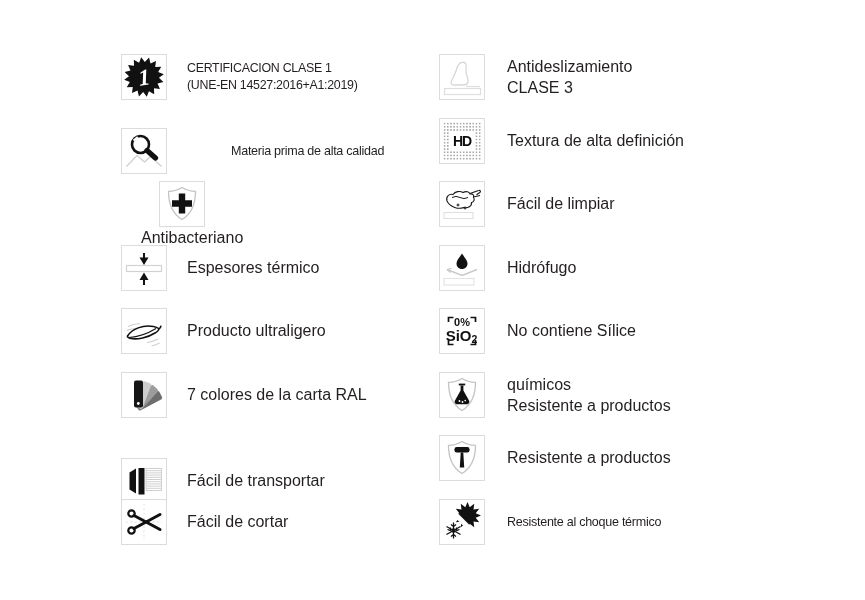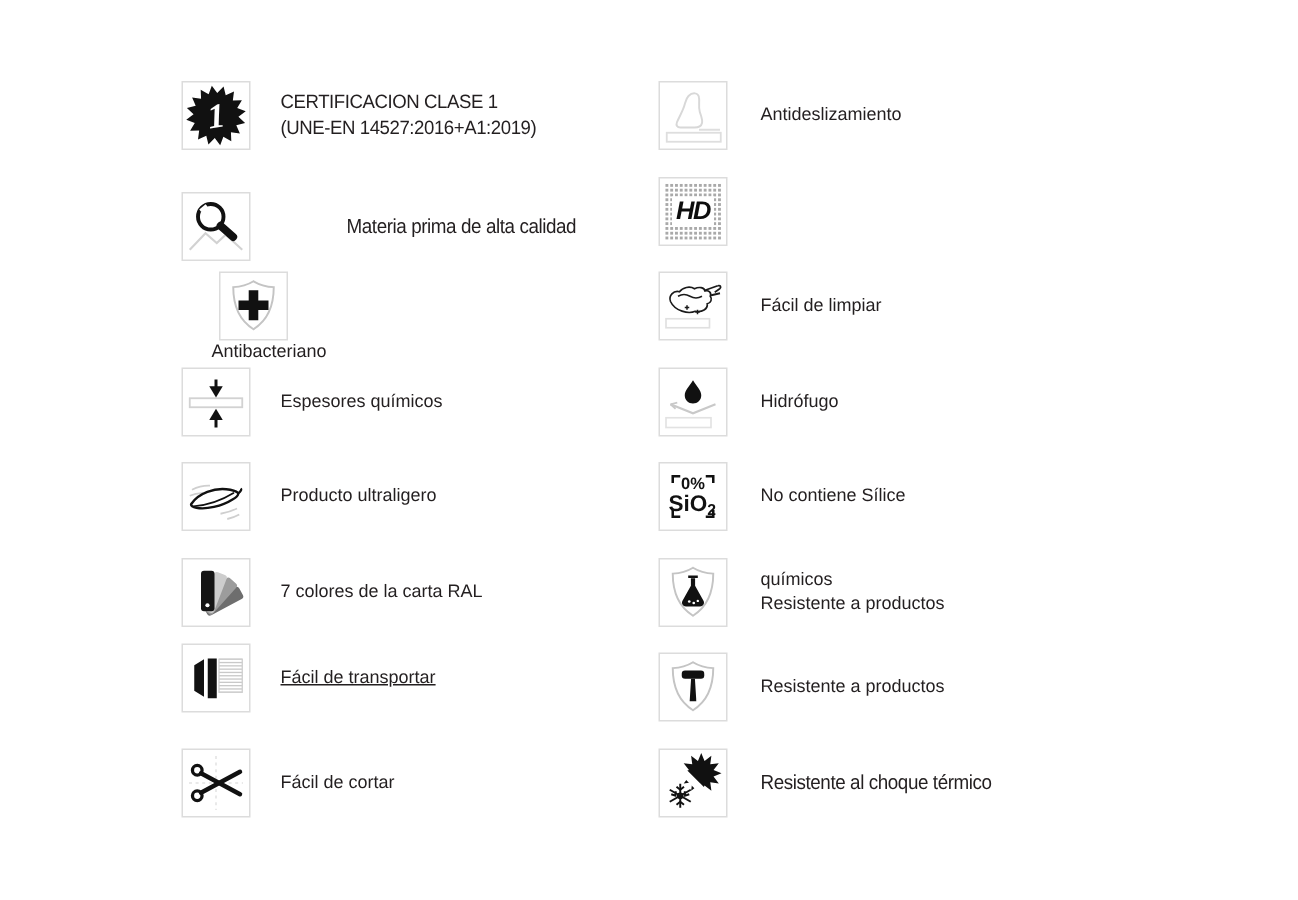--- a/index.html
+++ b/index.html
@@ -9,33 +9,33 @@
   }
   .row{position:absolute;display:flex;align-items:center;height:46px;}
   .icon-box{
     width:46px;height:46px;box-sizing:border-box;border:1px solid #dcdcdc;background:#fff;
     flex:0 0 46px;position:relative;
   }
   .icon-box svg{display:block;width:44px;height:44px;}
   .labels{display:flex;flex-direction:column;justify-content:center;}
   .col-left .labels{margin-left:20px;}
   .col-right .labels{margin-left:22px;}
-  .label{font-size:12px;line-height:1.32;white-space:nowrap;}
+  .label{font-size:16px;line-height:1.32;white-space:nowrap;}
   .cond{font-size:12.8px;letter-spacing:-0.3px;transform:scaleX(0.97);transform-origin:left center;}
   .cond2{font-size:13.5px;letter-spacing:-0.3px;transform:scaleX(0.93);transform-origin:left center;}
   
   .hd-bg{
     position:absolute;inset:3px;
     background-image:radial-gradient(circle,#a9a9a9 0.9px,rgba(0,0,0,0) 1px);
     background-size:3.2px 3.2px;
     display:flex;align-items:center;justify-content:center;
   }
   .hd-chip{
-    background:#fff;padding:0 3px;font-weight:bold;font-style:italic;
-    font-size:17px;letter-spacing:-1px;color:#0d0d0d;line-height:20px;
+    background:#fff;padding:0 3px;font-weight:bold;
+    font-size:14px;letter-spacing:-1px;color:#0d0d0d;line-height:20px;
   }
 </style>
 </head>
 <body>
 
 <div class="row col-left" style="left:121px;top:54px;">
   <div class="icon-box">
     <svg viewBox="0 0 44 44">
       <g transform="rotate(-8 22 22)">
         <polygon fill="#111" points="42,22 36.7,24.9 40.5,29.7 34.5,30.3 36.1,36.1 30.3,34.5 29.7,40.5 24.9,36.7 22,42 19.1,36.7 14.3,40.5 13.7,34.5 7.9,36.1 9.5,30.3 3.5,29.7 7.3,24.9 2,22 7.3,19.1 3.5,14.3 9.5,13.7 7.9,7.9 13.7,9.5 14.3,3.5 19.1,7.3 22,2 24.9,7.3 29.7,3.5 30.3,9.5 36.1,7.9 34.5,13.7 40.5,14.3 36.7,19.1"></polygon>
@@ -79,21 +79,21 @@
   <div class="icon-box">
     <svg viewBox="0 0 44 44">
       <rect x="4.5" y="19.5" width="35" height="6" fill="#fff" stroke="#d2d2d2" stroke-width="1.2"></rect>
       <path d="M22 7 V12" stroke="#111" stroke-width="2"></path>
       <polygon points="17.5,11.5 26.5,11.5 22,19" fill="#111"></polygon>
       <path d="M22 39 V33.5" stroke="#111" stroke-width="2"></path>
       <polygon points="17.5,34 26.5,34 22,26.5" fill="#111"></polygon>
     </svg>
   </div>
   <div class="labels">
-    <div class="label">Espesores químicos</div>
+    <div class="label">Espesores térmico</div>
   </div>
 </div>
 
 <div class="row col-left" style="left:121px;top:308px;text-align:center;">
   <div class="icon-box">
     <svg viewBox="0 0 44 44">
       <path d="M6 17.5 Q12 14.5 18 14.8" fill="none" stroke="#cfcfcf" stroke-width="1.2"></path>
       <path d="M4.5 21.5 Q9 19.5 13.5 19.8" fill="none" stroke="#cfcfcf" stroke-width="1.2"></path>
       <path d="M25 33.5 Q31 32.5 36 30" fill="none" stroke="#cfcfcf" stroke-width="1.2"></path>
       <path d="M29.5 37 Q34 36 37.5 34" fill="none" stroke="#cfcfcf" stroke-width="1.2"></path>
@@ -115,21 +115,21 @@
       <rect x="12" y="7.5" width="9" height="27" rx="2" fill="#cdcdcd" transform="rotate(21 16 33)"></rect>
       <rect x="12" y="7.5" width="9" height="27" rx="2" fill="#151515"></rect>
       <circle cx="16.3" cy="30.5" r="1.4" fill="#fff"></circle>
     </svg>
   </div>
   <div class="labels">
     <div class="label">7 colores de la carta RAL</div>
   </div>
 </div>
 
-<div class="row col-left" style="left:121px;top:429px;text-decoration:underline;">
+<div class="row col-left" style="left:121px;top:458px;">
   <div class="icon-box">
     <svg viewBox="0 0 44 44">
       <g stroke="#c9c9c9" stroke-width="0.9">
         <path d="M24 9.5 H39.5"></path>
           <path d="M24 11.7 H39.5"></path>
           <path d="M24 13.9 H39.5"></path>
           <path d="M24 16.1 H39.5"></path>
         <path d="M24 18.3 H39.5"></path>
           <path d="M24 20.5 H39.5"></path>
           <path d="M24 22.7 H39.5"></path>
@@ -167,28 +167,32 @@
 <div class="row col-right" style="left:439px;top:54px;">
   <div class="icon-box">
     <svg viewBox="0 0 44 44">
       <path d="M19 9 C21.5 6.5 25.5 6.5 26 10 C26.5 13 25.5 16 26.5 19.5 C27.3 22.3 28.5 24.5 28 27 C27.6 29 25.5 30 23 30 H13.5 C11.5 30 10.5 28.5 11.3 26.5 C13 22.5 15.5 18.5 16.5 14.5 C17.2 12 17.5 10.5 19 9 Z" fill="#fff" stroke="#d8d8d8" stroke-width="1.3"></path>
       <path d="M26 31.5 H40" stroke="#dedede" stroke-width="1.2"></path>
       <rect x="4.5" y="33.5" width="36" height="6" fill="#fff" stroke="#dedede" stroke-width="1.2"></rect>
     </svg>
   </div>
   <div class="labels">
     <div class="label">Antideslizamiento</div>
+    <div class="label">CLASE 3</div>
   </div>
 </div>
 
 <div class="row col-right" style="left:439px;top:118px;">
   <div class="icon-box">
     <div class="hd-bg">
       <span class="hd-chip">HD</span>
     </div>
+  </div>
+  <div class="labels">
+    <div class="label">Textura de alta definición</div>
   </div>
 </div>
 
 <div class="row col-right" style="left:439px;top:181px;justify-content:flex-end;">
   <div class="icon-box">
     <svg viewBox="0 0 44 44">
       <rect x="4" y="30.5" width="29" height="6" fill="#fff" stroke="#e0e0e0" stroke-width="1.1"></rect>
       <path d="M7 19 C5.5 15 9 11.5 13 12.5 C15 9.5 20 8.5 23 10.5 C26 9 29.5 9.5 30 12 C32.5 11.3 34.5 13 33.5 15.5 C35 17.2 34 20 31.5 20.5 C32 24 28 26.5 23.5 25.5 C19 27.5 10 25.5 7 19 Z" fill="#fff" stroke="#1a1a1a" stroke-width="1.1"></path>
       <path d="M12 15.5 q4 -2.2 8 0 q4 2.2 8 0" fill="none" stroke="#1a1a1a" stroke-width="1"></path>
       <path d="M30 11.5 L38.5 8.5" fill="none" stroke="#1a1a1a" stroke-width="1.2"></path>

